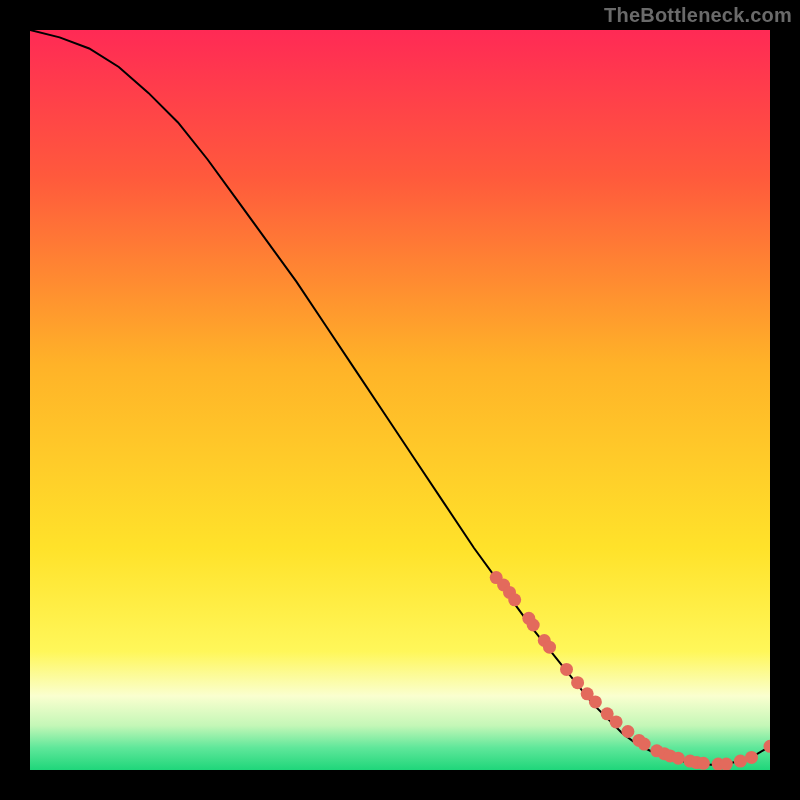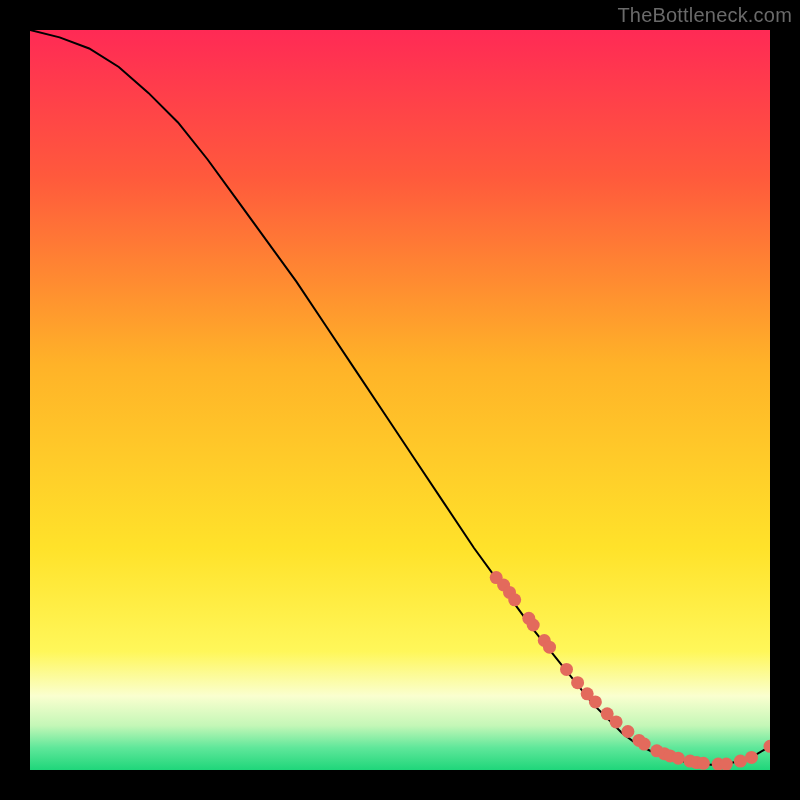--- a/index.html
+++ b/index.html
@@ -16,21 +16,21 @@
     width: 800px;
     height: 800px;
     background: #000;
   }
   .watermark {
     position: absolute;
     top: 4px;
     right: 8px;
     color: #6a6a6a;
     font-size: 20px;
-    font-weight: 400;
+    font-weight: 700;
     letter-spacing: 0.2px;
     user-select: none;
   }
   .plot {
     position: absolute;
     left: 30px;
     top: 30px;
     width: 740px;
     height: 740px;
   }

